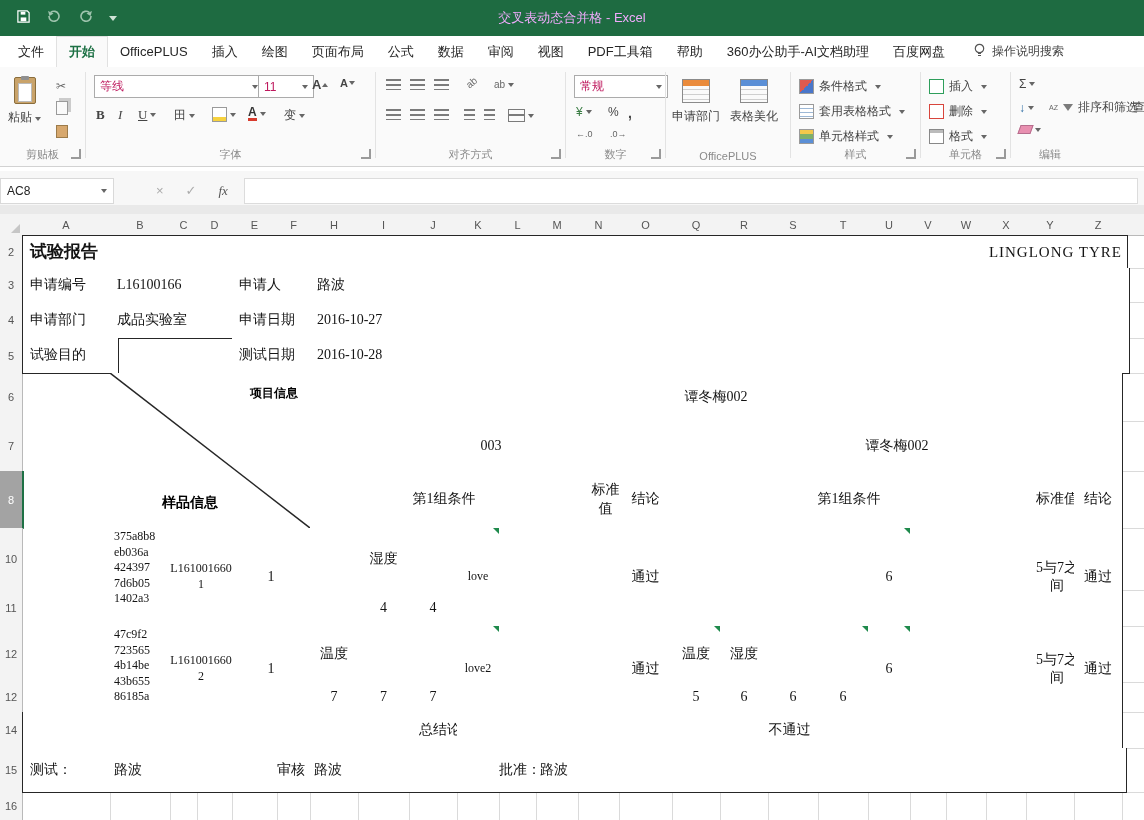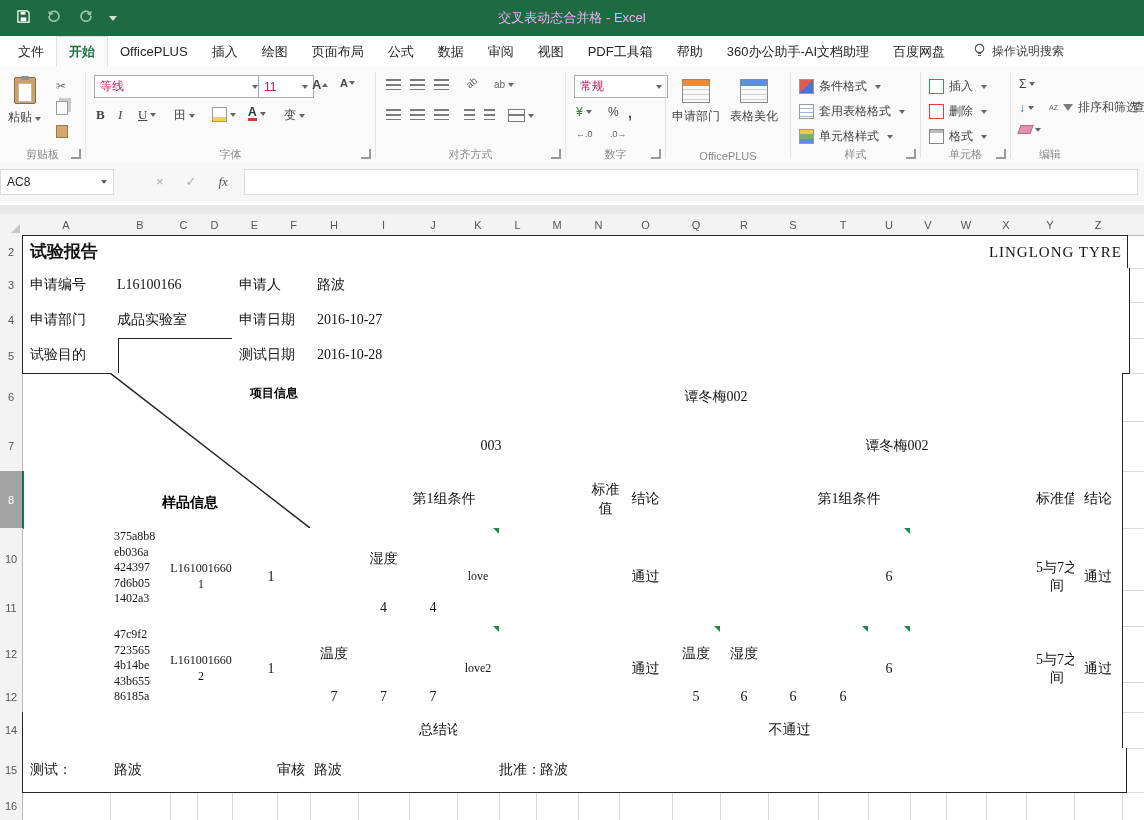--- a/index.html
+++ b/index.html
@@ -39,21 +39,21 @@
 .ic-format{background:#fff;border-color:#888;box-shadow:inset 0 3px 0 #bbb}
 .clipic{width:20px;height:25px;background:#c9a36a;border:1px solid #8a6d3b;border-radius:2px;position:relative}
 .clipic .page{position:absolute;left:3px;top:5px;width:12px;height:17px;background:#fff;border:1px solid #bbb}
 .clipic .clip{position:absolute;left:6px;top:-2px;width:8px;height:4px;background:#8f8f8f;border-radius:1px}
 .fillbar{display:inline-block;width:13px;height:13px;border:1px solid #9a9a9a;background:#fff;box-shadow:inset 0 -4px 0 #f7d23e}
 .fcolor{display:inline-block;font-size:12px;font-weight:bold;color:#333;border-bottom:3px solid #d83b2d;line-height:11px}
 .eraser{display:inline-block;width:11px;height:7px;background:#e88fb0;transform:skewX(-20deg);border:1px solid #b56e8d}
 .funnel{width:0;height:0;border-left:5px solid transparent;border-right:5px solid transparent;border-top:7px solid #7b7b7b;display:inline-block}
 .merge-ic{width:15px;height:11px;border:1px solid #7b7b7b;background:linear-gradient(rgba(0,0,0,0) 0 4px,#7b7b7b 4px 6px,rgba(0,0,0,0) 6px);display:inline-block}
 
-.fbar{position:absolute;top:162px;left:0;right:0;height:39px;background:#f7f7f7;display:flex;align-items:center}
+.fbar{position:absolute;top:171px;left:0;right:0;height:39px;background:#f7f7f7;display:flex;align-items:center}
 .namebox{width:100px;height:24px;background:#fff;border:1px solid #d9d9d9;margin-left:0;display:flex;align-items:center;justify-content:space-between;padding:0 6px;font-size:12px;color:#222}
 .fbtns{display:flex;gap:22px;margin-left:42px;color:#ababab;font-size:13px;align-items:center}
 .fx{font-family:"Liberation Serif",serif;font-style:italic;color:#555}
 .fxfield{flex:1;height:24px;background:#fff;border:1px solid #dcdcdc;margin:0 6px 0 16px}
 .chromestrip{position:absolute;top:205px;left:0;right:0;height:9px;background:#e9e9e9}
 
 .corner{position:absolute;top:214px;left:0;width:22px;height:21px;background:#f3f3f3;border-right:1px solid #b9b9b9;border-bottom:1px solid #b9b9b9}
 .corner::after{content:"";position:absolute;right:2px;bottom:2px;width:0;height:0;border-left:9px solid transparent;border-bottom:9px solid #c6c6c6}
 .colhdr{position:absolute;top:214px;height:21px;background:#f3f3f3;border-right:1px solid #d0d0d0;border-bottom:1px solid #b9b9b9;font-size:11px;color:#555;display:flex;align-items:center;justify-content:center}
 .rowhdr{position:absolute;left:0;width:22px;background:#f3f3f3;border-right:1px solid #b9b9b9;border-bottom:1px solid #d0d0d0;font-size:11px;color:#555;display:flex;align-items:center;justify-content:center}

